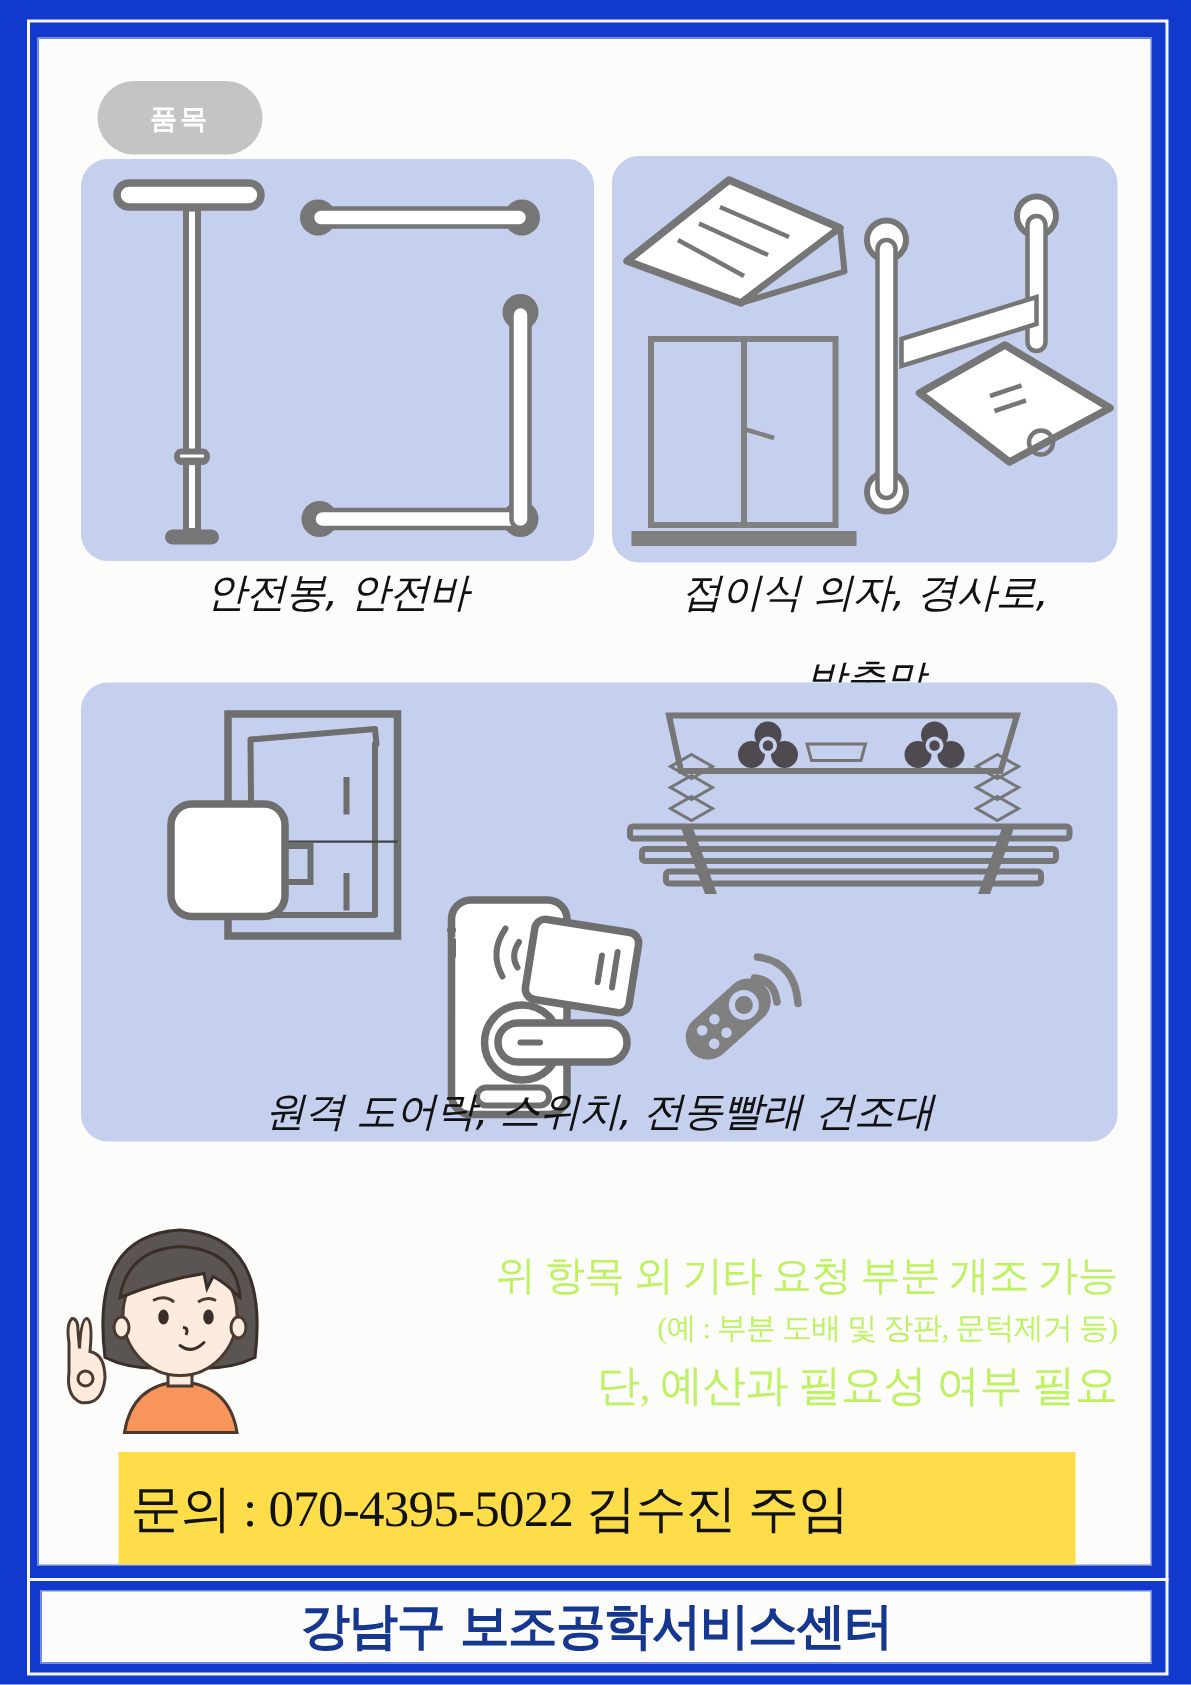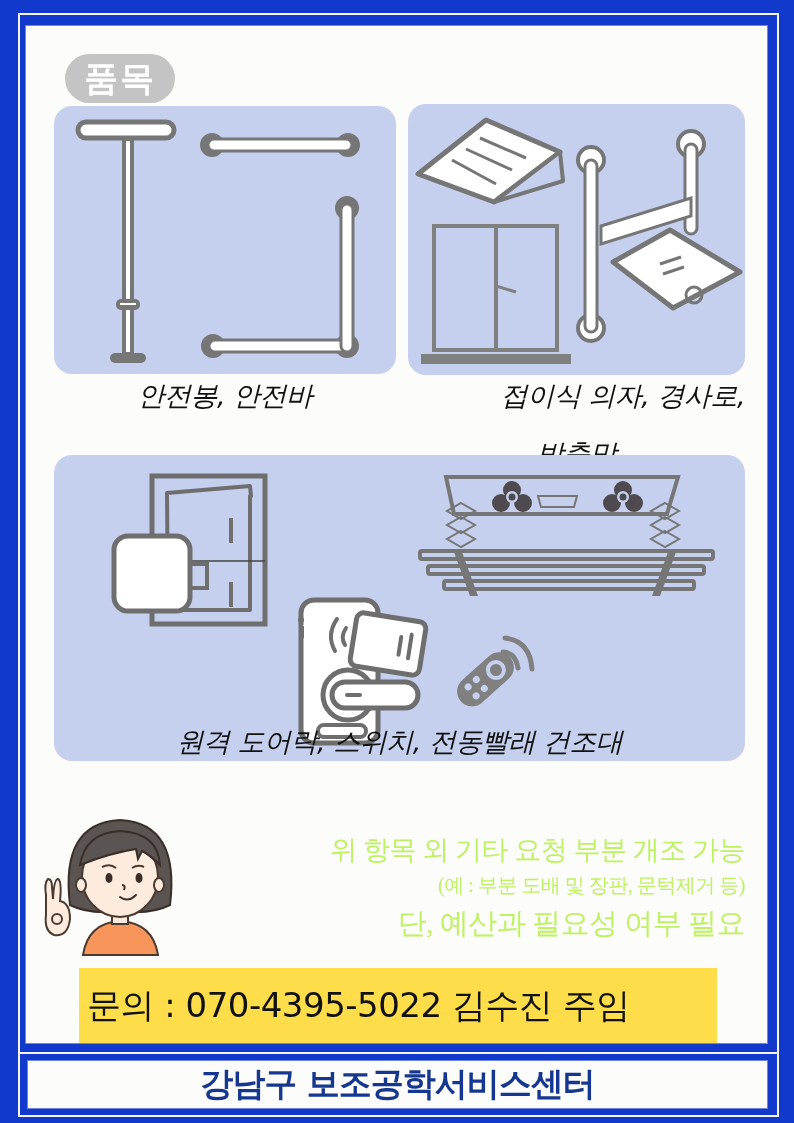--- a/index.html
+++ b/index.html
@@ -18,33 +18,33 @@
       left:27px; top:1060px; width:741px; height:49px;
       background:#FCFCFA; border:1px solid #6C86E0; box-sizing:border-box;
       display:flex; align-items:center; justify-content:center;
     }
     .footer-title {
       color:#15378F; font-weight:bold; font-size:33px; letter-spacing:-1px;
       font-family:"DejaVu Sans","Liberation Sans",sans-serif;
     }
     .pill {
       left:65px; top:54px; width:110px; height:49px; border-radius:25px;
-      background:#C4C4C4; color:#FFFFFF; font-weight:bold; font-size:34px;
+      background:#C4C4C4; color:#FFFFFF; font-weight:bold; font-size:18px;
       display:flex; align-items:center; justify-content:center; letter-spacing:2px;
     }
     .card { background:#C5CFEE; border-radius:18px; overflow:hidden; }
     .caption {
       color:#111; font-size:27px; text-align:center; line-height:36px;
       font-family:"DejaVu Sans","Liberation Sans",sans-serif; letter-spacing:-0.5px;font-style:italic;
     }
     .note { color:#bef264; text-align:right; letter-spacing:-0.5px;font-family:Liberation Serif, serif; }
     .contact {
       left:79px; top:968px; width:638px; height:75px; background:#FEDD4A;
       display:flex; align-items:center; padding-left:8px; box-sizing:border-box;
-      font-size:34px; color:#111; letter-spacing:-0.5px;
+      font-size:34px; color:#111; letter-spacing:-0.5px;font-family:Liberation Serif, serif;
     }
     svg { display:block; }
   </style>
 </head>
 <body>
 
 <div class="abs white-frame" style="left:18px; top:13px; width:761px; height:1104px;"></div>
 <div class="abs" style="left:18px; top:1052px; width:761px; height:2px; background:#F4F6FB;"></div>
 
 <div class="abs main-panel"></div>
@@ -99,21 +99,21 @@
       <polygon points="193,122 283,94 283,112 193,140" fill="#fff" stroke="#767676" stroke-width="3"></polygon>
       <polygon points="205,158 262,126 332,168 265,204" fill="#fff" stroke="#767676" stroke-width="5" stroke-linejoin="round"></polygon>
       <line x1="252" y1="160" x2="273" y2="153" stroke="#767676" stroke-width="3"></line>
       <line x1="255" y1="170" x2="276" y2="163" stroke="#767676" stroke-width="3"></line>
       <circle cx="286" cy="191" r="8" fill="none" stroke="#767676" stroke-width="3"></circle>
     </g>
   </svg>
 </div>
 
 <div class="abs caption" style="left:54px; top:378px; width:342px;">안전봉, 안전바</div>
-<div class="abs caption" style="left:408px; top:378px; width:337px;text-align:right;">접이식 의자, 경사로,</div>
+<div class="abs caption" style="left:408px; top:378px; width:337px;">접이식 의자, 경사로,</div>
 <div class="abs caption" style="left:408px; top:436px; width:337px;">방충망</div>
 
 <div class="abs card" style="left:54px; top:455px; width:691px; height:306px;">
   <svg width="691" height="306" viewBox="0 0 691 306">
     <g>
       <rect x="98" y="21" width="113" height="148" fill="none" stroke="#6E6E6E" stroke-width="5"></rect>
       <polygon points="113,38 196,31 197,41 196,41 196,155 114,155" fill="none" stroke="#6E6E6E" stroke-width="4" stroke-linejoin="round"></polygon>
       <line x1="177" y1="63" x2="177" y2="88" stroke="#6E6E6E" stroke-width="4"></line>
       <line x1="177" y1="127" x2="177" y2="152" stroke="#6E6E6E" stroke-width="4"></line>
       <line x1="133" y1="106" x2="211" y2="106" stroke="#444" stroke-width="1.5"></line>

